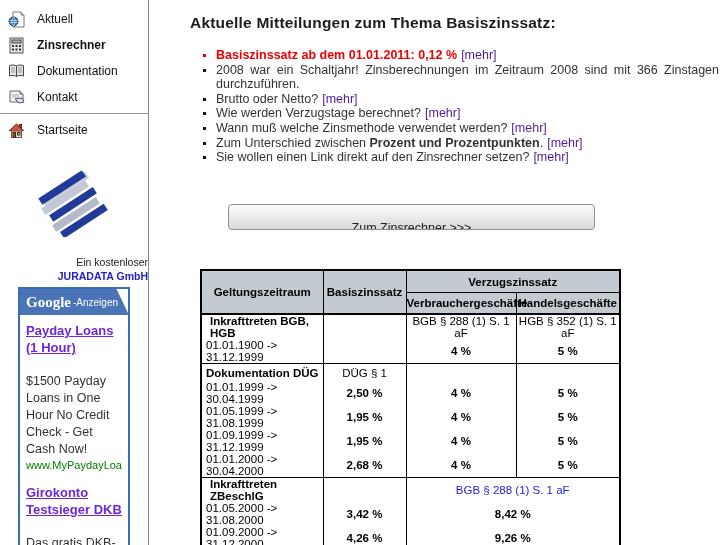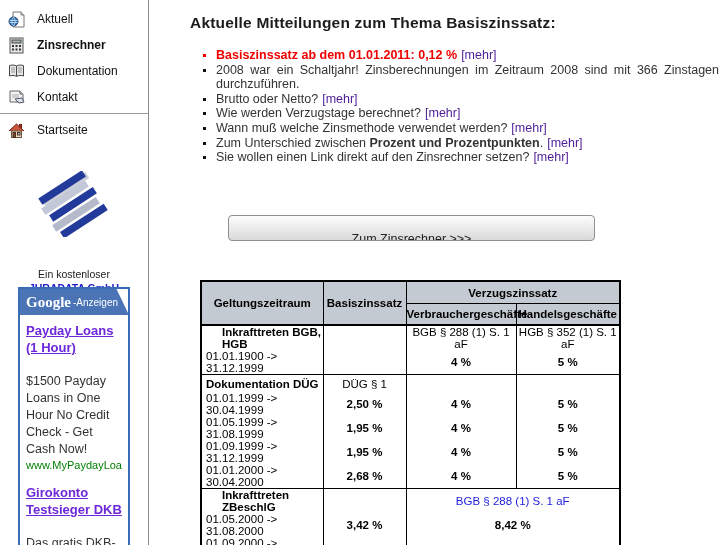--- a/index.html
+++ b/index.html
@@ -11,21 +11,21 @@
   .sidebar { position:absolute; left:0; top:0; width:148px; height:545px; }
   .vline { position:absolute; left:148px; top:0; width:1px; height:545px; background:#8a8a8a; }
   .nav { padding-top:6px; }
   .nav-item { display:flex; align-items:center; height:26px; padding-left:8px; cursor:pointer; }
   .nav-item .icn { width:17px; height:17px; margin-right:12px; flex:0 0 17px; }
   .nav-item .lbl { font-size:12px; color:#111; }
   .nav-item.first .lbl { font-weight:bold; }
   .nav-divider { border-top:1px solid #9a9a9a; margin:3px 0 3px 0; width:148px; }
 
   .logo-wrap { margin-top:28px; text-align:center; }
-  .caption { margin-top:26px; text-align:center; font-size:10.5px; line-height:14px; color:#222; }
+  .caption { margin-top:14px; text-align:right; font-size:10.5px; line-height:14px; color:#222; }
   .caption a { color:#2222cc; font-weight:bold; text-decoration:none; cursor:pointer; }
 
   .ad-box { position:absolute; left:18px; top:287px; width:112px; height:290px;
             border:2px solid #3a6db5; background:#fff; }
   .ad-header { position:relative; height:26px; background:#4a74b5; color:#fff;
                display:flex; align-items:center; padding-left:6px; overflow:hidden; }
   .ad-header .goog { font-family:"Liberation Serif", serif; font-weight:bold; font-size:15px; }
   .ad-header .anz { font-size:10px; margin-left:2px; }
   .ad-header::after { content:''; position:absolute; right:-1px; top:-1px; width:0; height:0;
                       border-top:27px solid #fff; border-left:13px solid transparent; }
@@ -41,36 +41,36 @@
   h1 { font-size:15.5px; font-weight:bold; color:#1c1c1c; letter-spacing:.2px; }
   ul.bullets { margin:16px 0 0 26px; list-style:square outside; }
   ul.bullets li { font-size:12.5px; line-height:14.6px; text-align:justify; color:#333;
                   padding-right:2px; }
   ul.bullets li::marker { color:#111; font-size:10px; }
   ul.bullets li.alert::marker { color:#ee0000; }
   .red-b { color:#ee0000; font-weight:bold; }
   .mehr { color:#4c1d95; margin-left:4px; cursor:pointer; text-decoration:none; }
   .b { font-weight:bold; }
 
-  .btn-row { margin-top:50px; margin-left:38px; }
+  .btn-row { margin-top:39px; margin-left:38px; }
   .zins-btn { position:relative; width:367px; height:26px; border:1px solid #8f8f8f; border-radius:4px;
               background:linear-gradient(#fdfdfd,#d9d9d9); overflow:hidden; cursor:pointer; }
   .zins-btn span { position:absolute; left:0; right:0; bottom:-6px; text-align:center;
                    font-size:12.5px; color:#222; }
 
   table.basis { margin-top:36px; margin-left:10px; border-collapse:collapse; border:2px solid #000;
                 table-layout:fixed; width:419px; font-size:11.5px; color:#000; }
   table.basis th { background:#c4cad1; font-weight:bold; border:1px solid #000; text-align:center; }
   thead tr.h1 th { height:23px;margin-top:6px; }
   thead tr.h2 th { height:21px; }
   thead { border-bottom:2px solid #000; }
   tbody { border-top:1px solid #000; border-bottom:1px solid #000; }
   tbody td { border-left:1px solid #000; border-right:1px solid #000; height:18px;
              text-align:center; vertical-align:middle; }
-  td.sect   { font-weight:bold; text-align:left; padding-left:20px;margin-top:36px; }
+  td.sect   { font-weight:bold; text-align:left; padding-left:8px;margin-top:36px; }
   td.sect-c { font-weight:bold; text-align:center; }
   td.date   { text-align:left; padding-left:4px; }
   td.val    { font-weight:bold; text-align:center; }
   td.law    { text-align:center; }
   td.link   { color:#2222e0; text-align:center; cursor:pointer; }
 </style>
 </head>
 <body>
 
 <div class="page">

